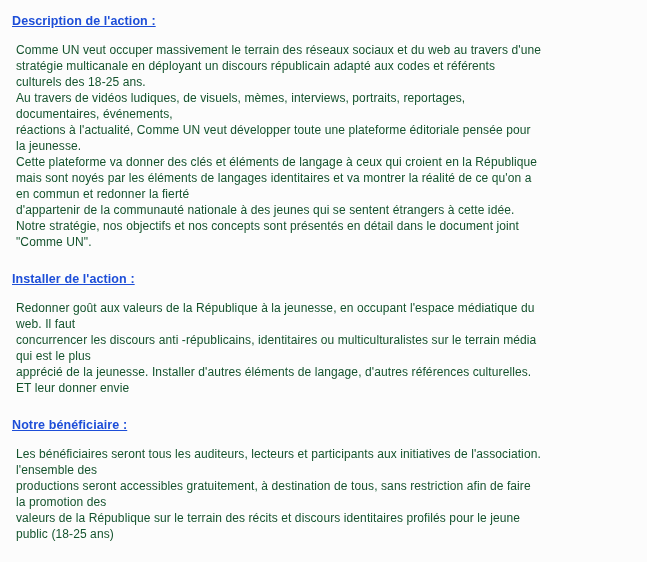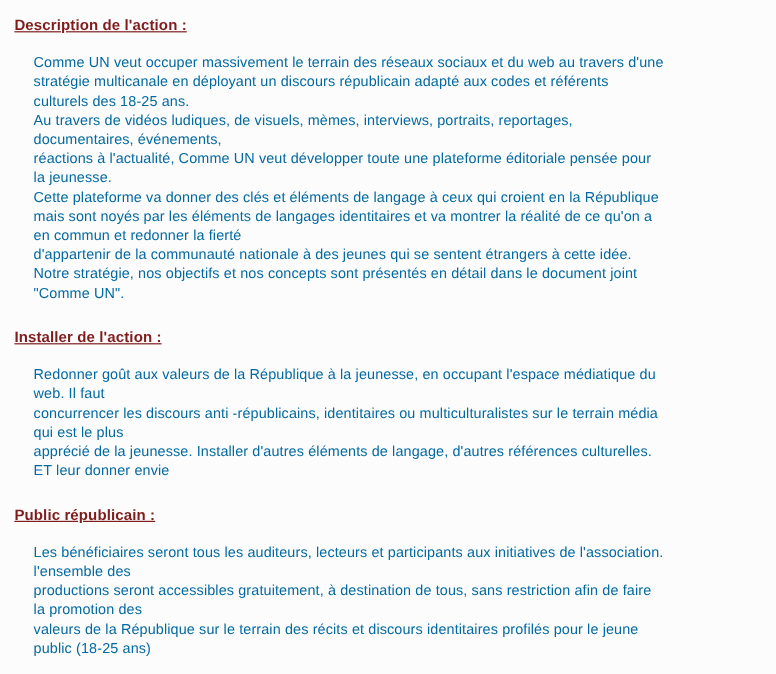--- a/index.html
+++ b/index.html
@@ -17,29 +17,29 @@
     overflow: hidden;
     font-family: "Liberation Sans", "DejaVu Sans", sans-serif;
     color: #333333;
   }
   .section { margin: 0 0 20px 0; }
   .section + .section { margin-top: 22px; }
   .section-heading {
     font-size: 12.5px;
     font-weight: bold;
     text-decoration: underline;
-    color: #7f1d1d;
+    color: #1d4ed8;
     margin: 0 0 14px 0;
     letter-spacing: 0.1px;
   }
   .section-body {
     font-size: 12px;
     line-height: 16px;
-    color: #0369a1;
-    margin: 16px;
+    color: #14532d;
+    margin: 4px;
     white-space: pre-line;
     letter-spacing: 0.1px;
   }
 </style>
 </head>
 <body>
 
 <div class="page">
 
   <div class="section">
@@ -63,21 +63,21 @@
     <h3 class="section-heading">Installer de l'action :</h3>
     <p class="section-body">Redonner goût aux valeurs de la République à la jeunesse, en occupant l'espace médiatique du
 web. Il faut
 concurrencer les discours anti -républicains, identitaires ou multiculturalistes sur le terrain média
 qui est le plus
 apprécié de la jeunesse. Installer d'autres éléments de langage, d'autres références culturelles.
 ET leur donner envie</p>
   </div>
 
   <div class="section">
-    <h3 class="section-heading">Public républicain :</h3>
+    <h3 class="section-heading">Notre bénéficiaire :</h3>
     <p class="section-body">Les bénéficiaires seront tous les auditeurs, lecteurs et participants aux initiatives de l'association.
 l'ensemble des
 productions seront accessibles gratuitement, à destination de tous, sans restriction afin de faire
 la promotion des
 valeurs de la République sur le terrain des récits et discours identitaires profilés pour le jeune
 public (18-25 ans)</p>
   </div>
 
 </div>
 

